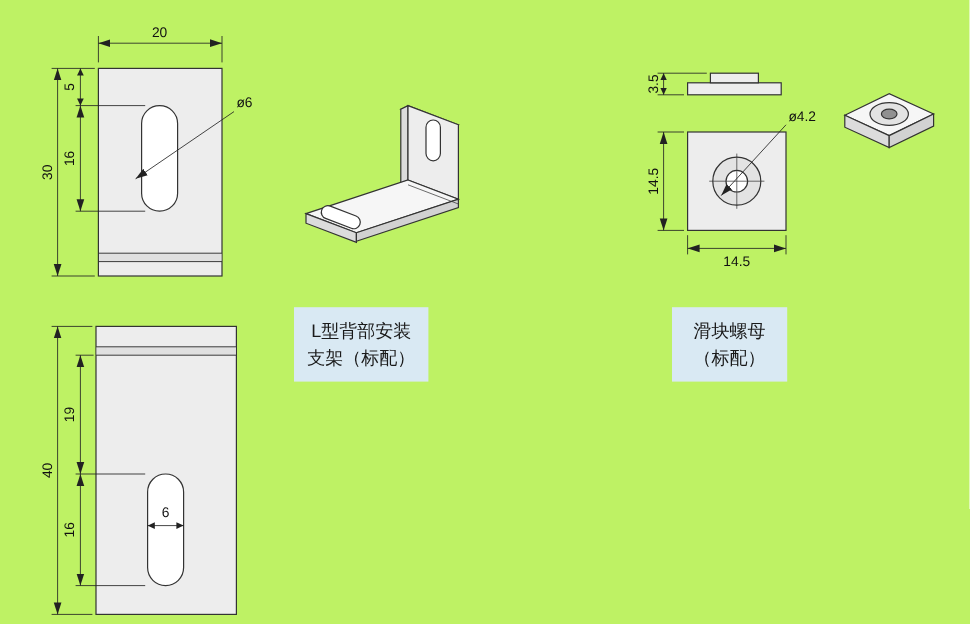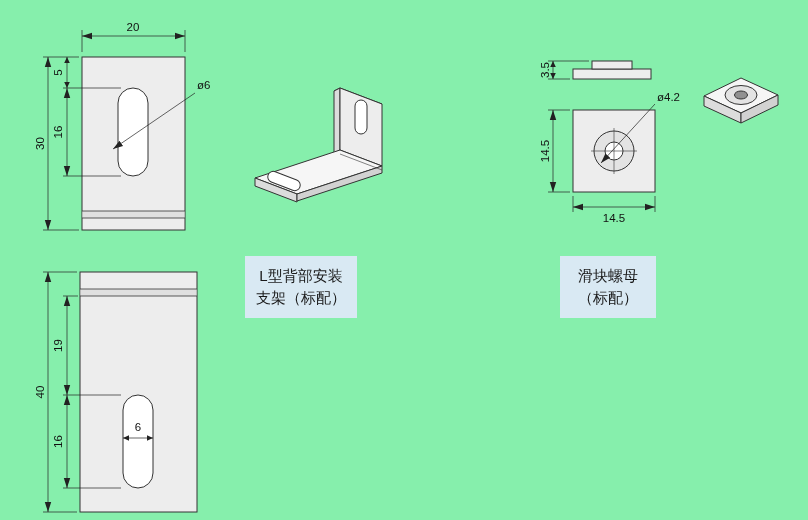--- a/index.html
+++ b/index.html
@@ -1,16 +1,16 @@
 <!DOCTYPE html>
 <html><head>
 <meta charset="utf-8">
 <style>
   html,body{margin:0;padding:0;background:#ffffff;}
-  .stage{width:808px;height:520px;position:relative;background:#86efac;overflow:hidden;}
+  .stage{width:808px;height:520px;position:relative;background:#bef264;overflow:hidden;}
   svg{display:block;}
   text{font-family:"Liberation Sans","DejaVu Sans",sans-serif;}
   .dimtext{font-size:11.5px;fill:#111;}
   .callout{font-size:11.5px;fill:#111;}
   .cjk{font-size:15px;fill:#1a1a1a;}
   .outline{stroke:#333;stroke-width:1;}
   .thin{stroke:#222;stroke-width:0.7;fill:none;}
   .hair{stroke:#333;stroke-width:0.6;fill:none;}
   .bendline{stroke:#333;stroke-width:0.8;}
 </style>

